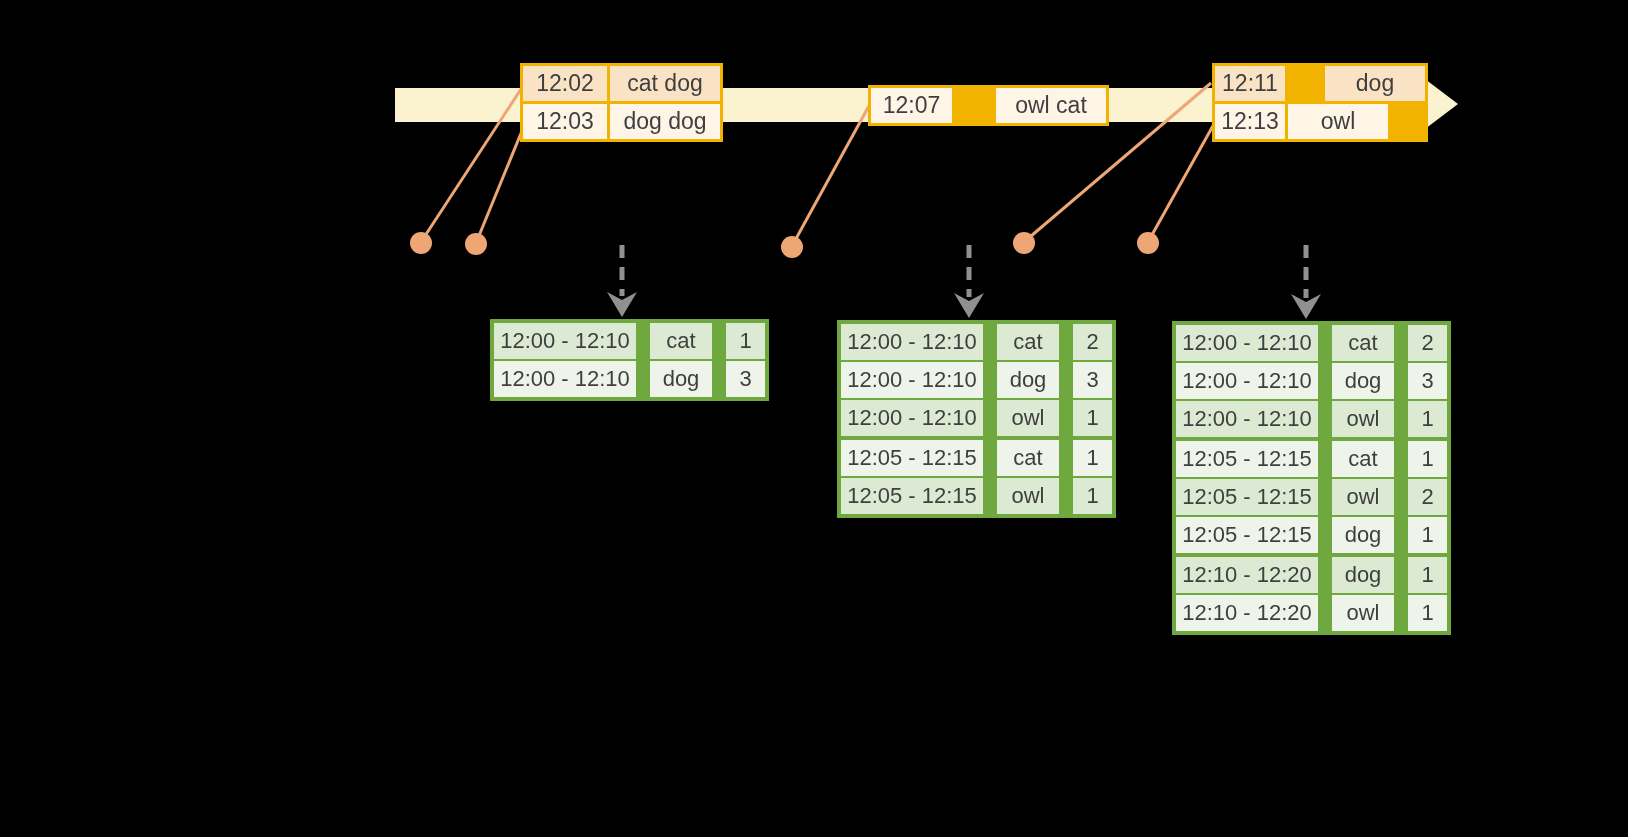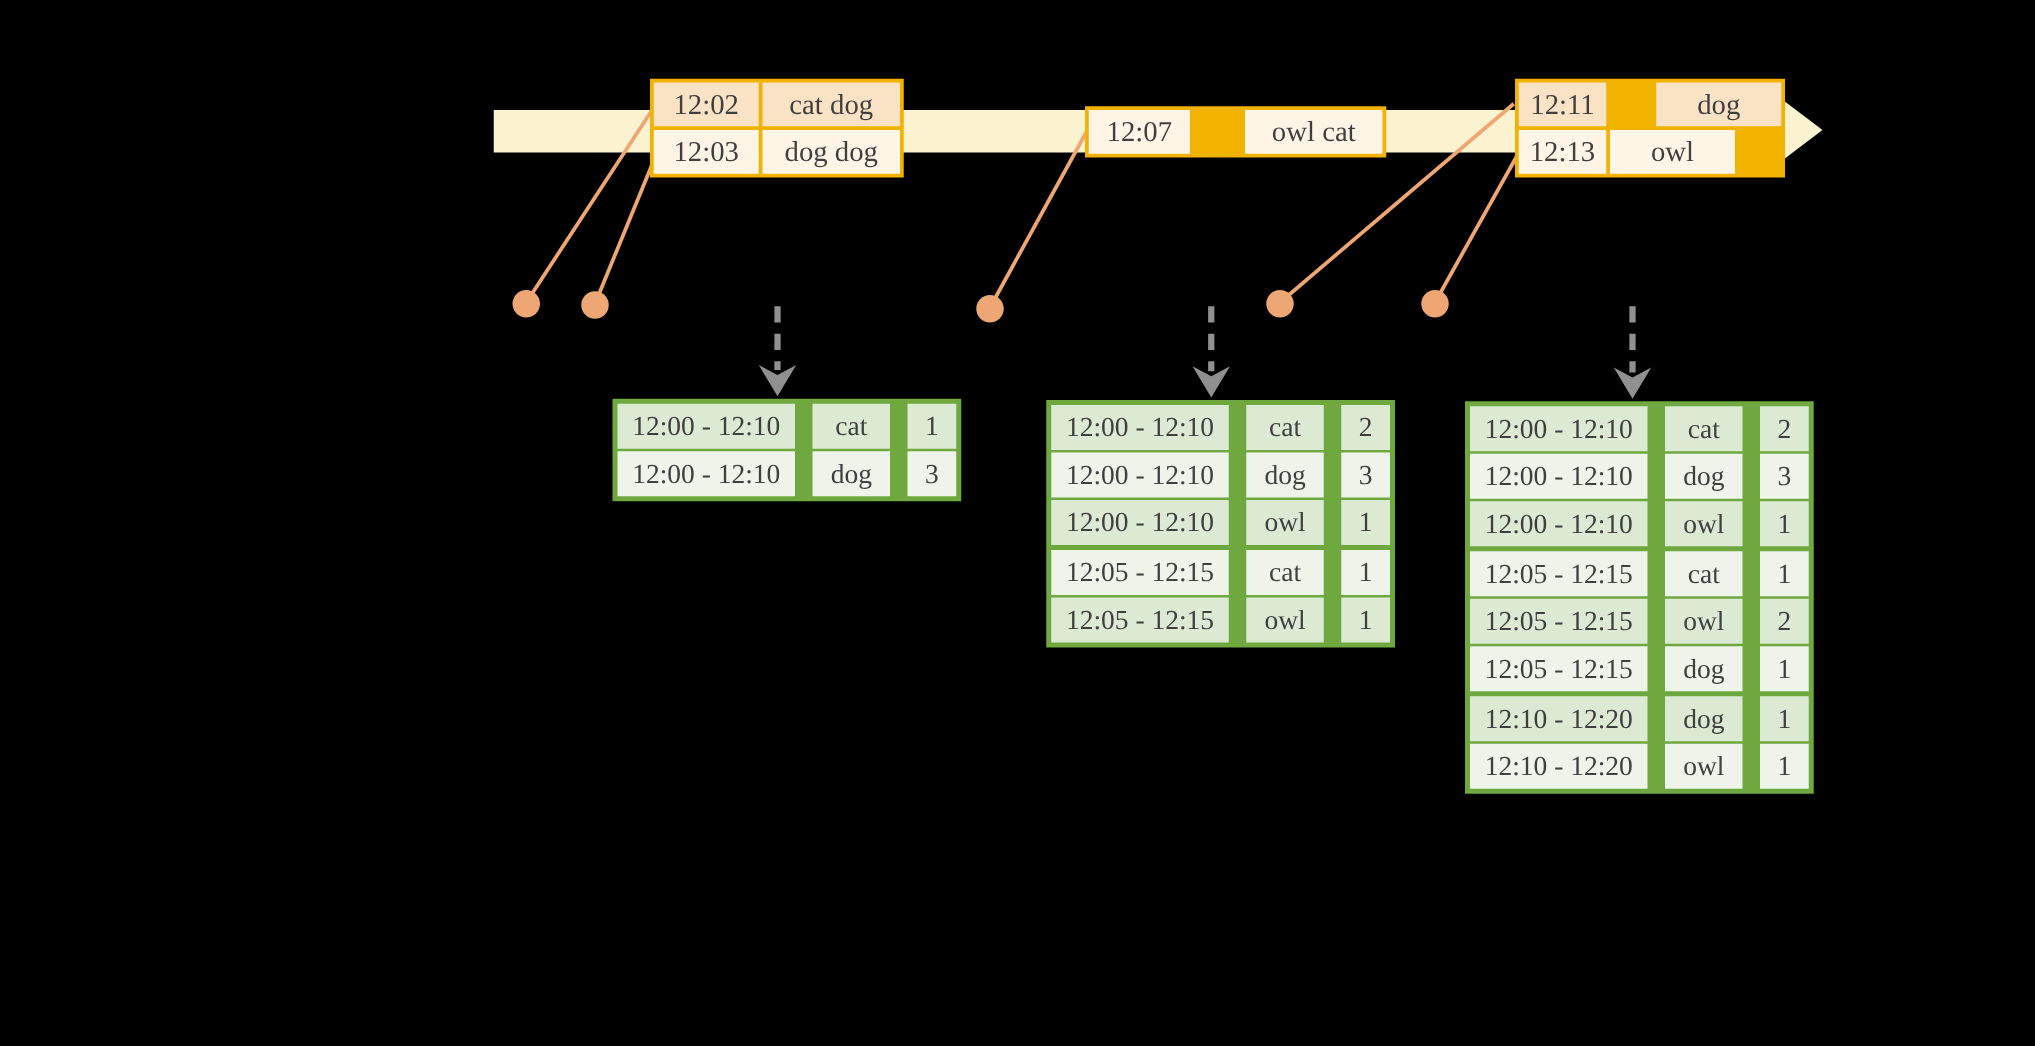--- a/index.html
+++ b/index.html
@@ -11,21 +11,21 @@
     --orange:#EDA674;
     --green:#6EA83F;
     --grn-dark:#DCE9D3;
     --grn-light:#EEF4EA;
     --gray:#909090;
     --txt:#3F3F3F;
   }
   html,body{margin:0;padding:0;background:var(--bg);}
   #stage{
     position:relative;width:1464px;height:837px;background:var(--bg);
-    font-family:Liberation Serif, serif;color:var(--txt);overflow:hidden;
+    font-family:Liberation Sans, sans-serif;color:var(--txt);overflow:hidden;
   }
   #gfx{position:absolute;left:0;top:0;z-index:0;}
   
   .etable{
     position:absolute;z-index:2;background:var(--gold);
     padding:3px;box-sizing:border-box;
   }
   .erow{display:grid;column-gap:3px;margin-top:3px;}
   .erow:first-child{margin-top:0;}
   .ecell{

